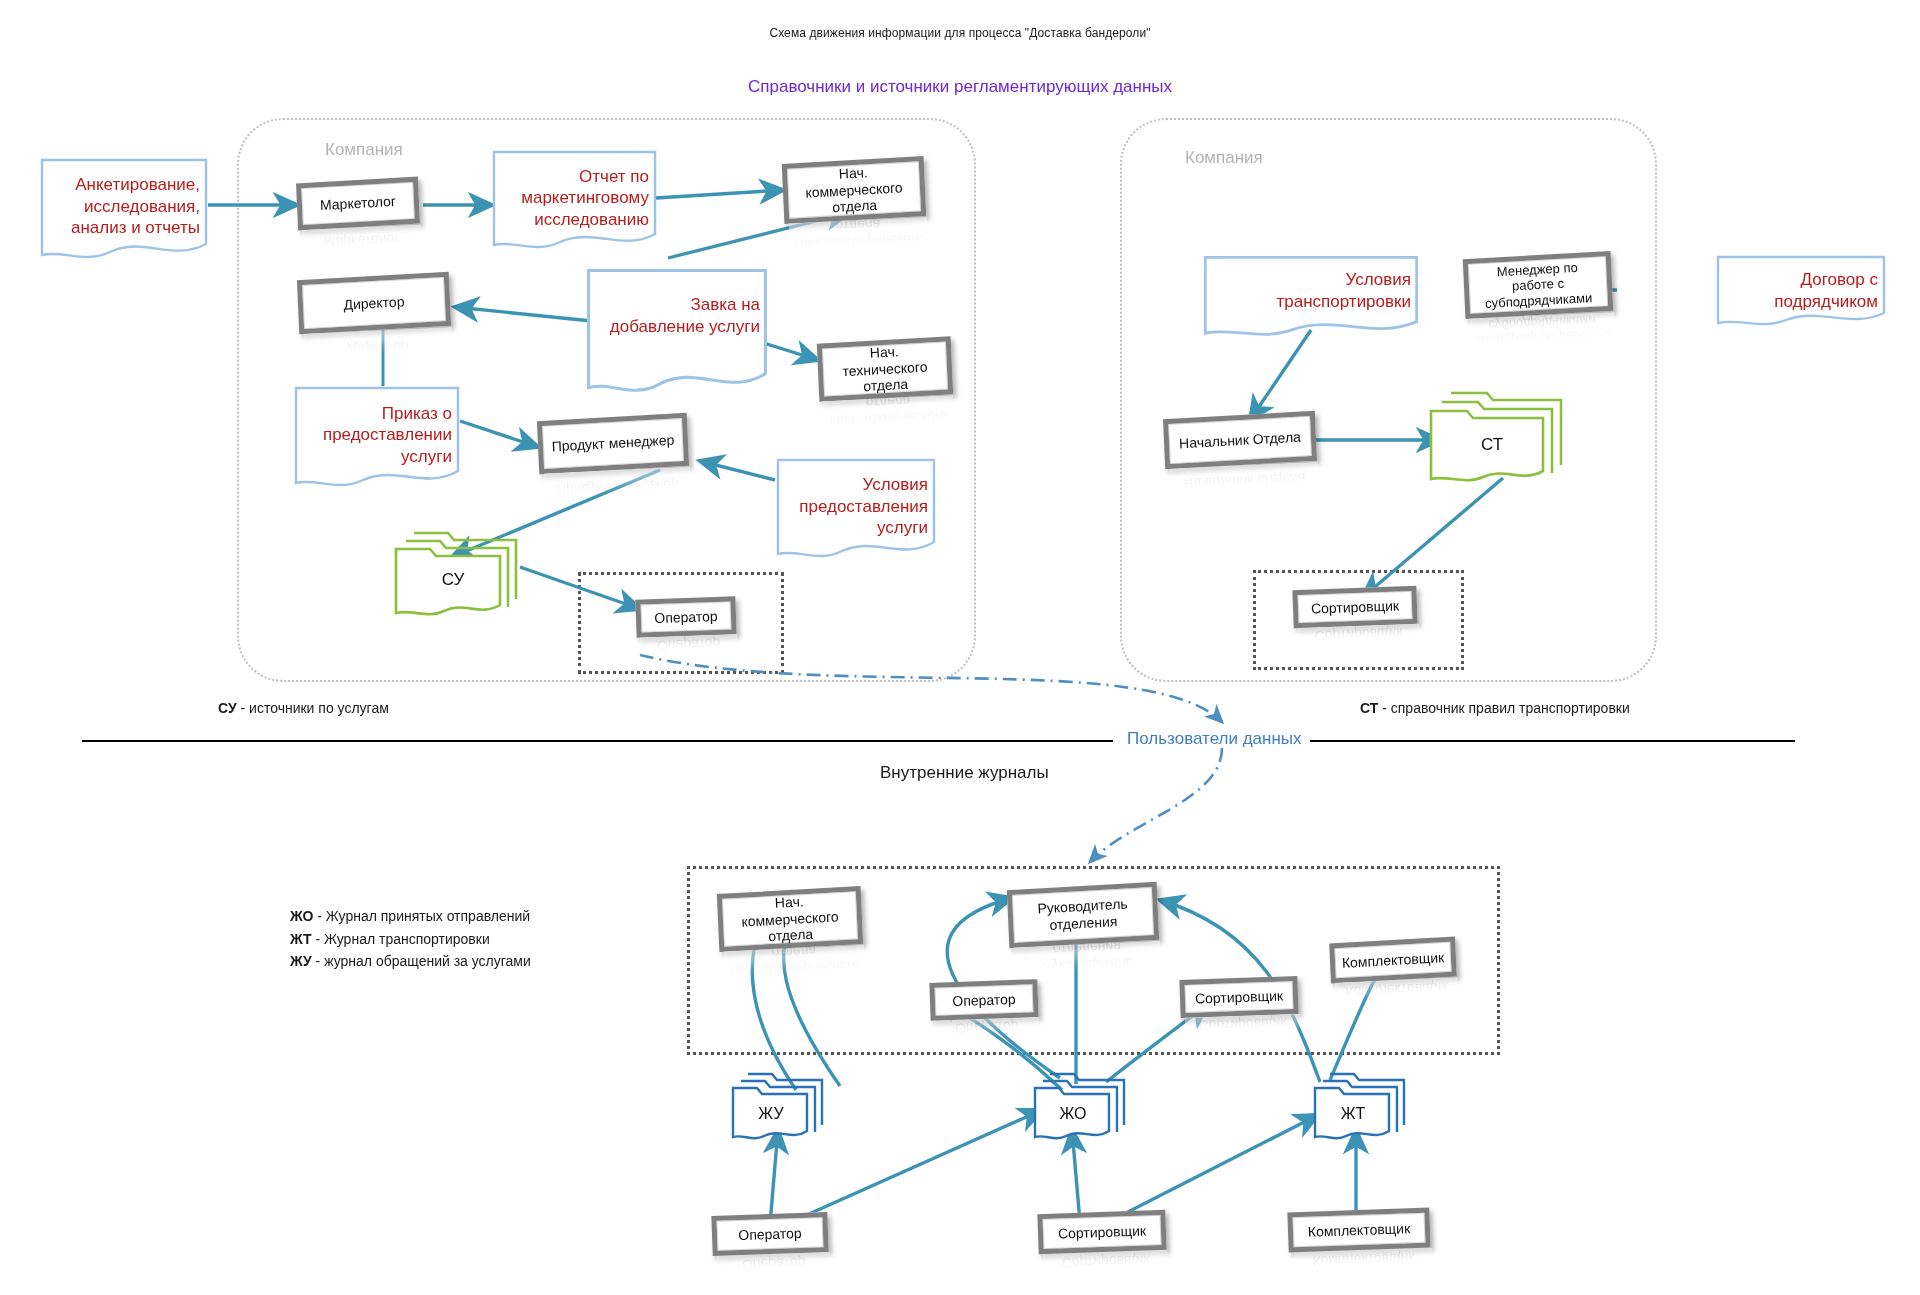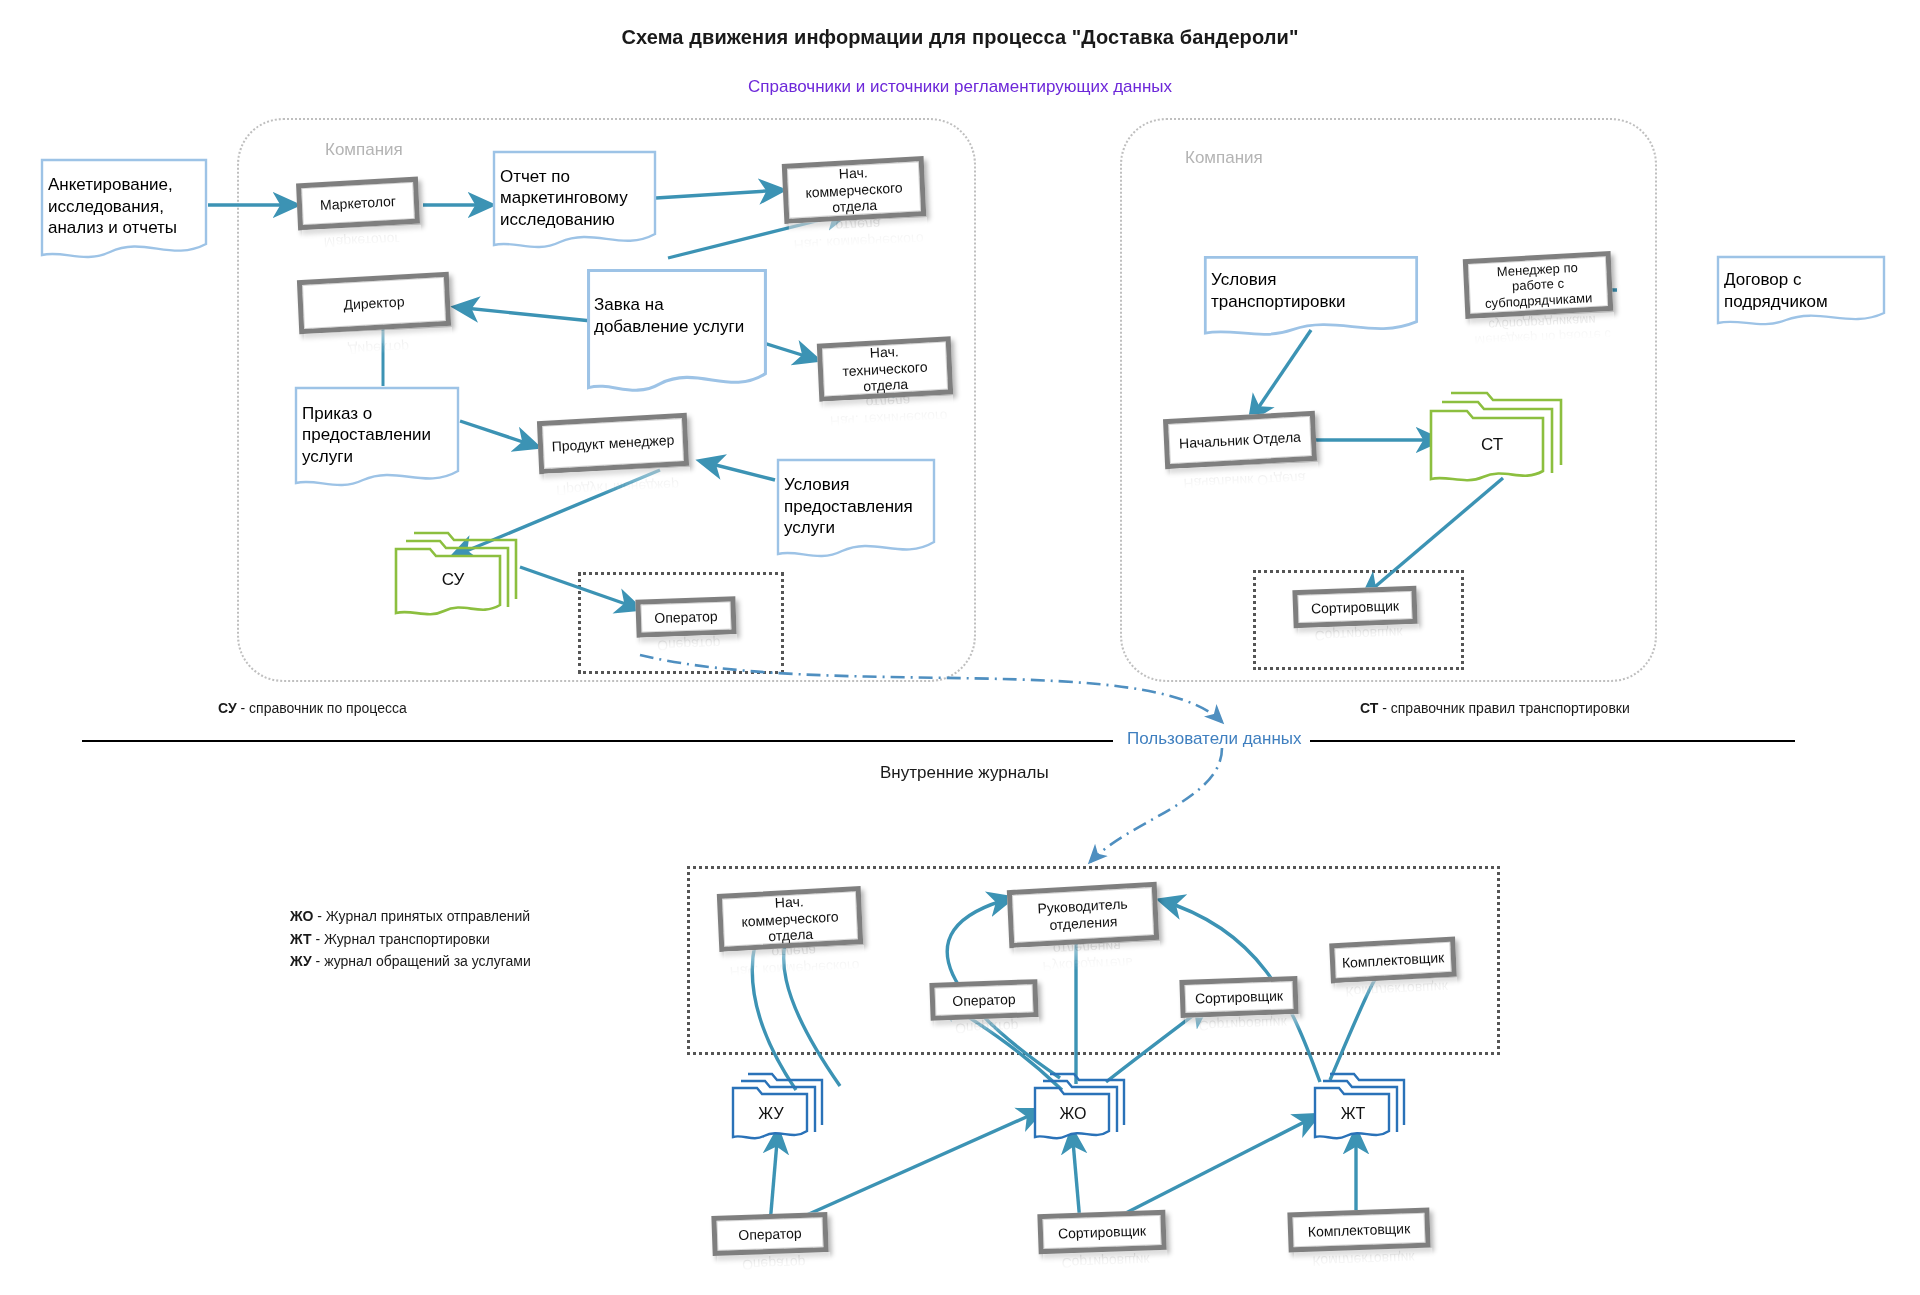--- a/index.html
+++ b/index.html
@@ -1,21 +1,21 @@
 <!DOCTYPE html>
 <html><head>
 <meta charset="utf-8">
 <style>
   html,body{margin:0;padding:0;background:#ffffff;}
   body{width:1920px;height:1295px;position:relative;overflow:hidden;
        font-family:"Liberation Sans","DejaVu Sans",sans-serif;color:#1a1a1a;}
   #stage{position:absolute;inset:0;}
 
   
-  .title{position:absolute;left:0;right:0;text-align:center;font-weight:bold;font-size:20px;letter-spacing:.1px;}
+  .title{position:absolute;left:0;right:0;text-align:center;font-weight:normal;font-size:12px;letter-spacing:.1px;}
   .subtitle{position:absolute;left:0;right:0;text-align:center;font-size:17px;color:#6d28d9;}
 
   
   .company-box{position:absolute;border:2px dotted #bfbfbf;border-radius:46px;background:transparent;}
   .company-label{position:absolute;font-size:17px;color:#b4b4b4;}
   .dotted-region{position:absolute;border:3px dotted #555;background:transparent;}
 
   .hrule{position:absolute;height:0;border-top:2px solid #000;}
   .section-label{position:absolute;font-size:17px;color:#1a1a1a;text-align:right;}
   .section-label.blue{color:#3f7fbf;}
@@ -42,22 +42,22 @@
   }
   .role.tilt .plate{transform:rotate(-2.6deg) skewY(-0.6deg);}
   .role.tilt .reflect{transform:scaleY(-1) rotate(2.6deg);}
   .role.tilt2 .plate{transform:rotate(-2.0deg);}
   .role.tilt2 .reflect{transform:scaleY(-1) rotate(2.0deg);}
 
   
   .docbox{position:absolute;}
   .docbox .dsvg{position:absolute;inset:0;}
   .docbox .dtext{position:absolute;left:8px;right:8px;top:8px;bottom:16px;
-    display:flex;align-items:center;justify-content:center;text-align:left;
-    font-size:17px;line-height:1.26;color:#000000;}
+    display:flex;align-items:center;justify-content:center;text-align:right;
+    font-size:17px;line-height:1.26;color:#b91c1c;}
 
   
   .folder{position:absolute;}
   .folder svg{position:absolute;inset:0;overflow:visible;}
   .folder .ftext{position:absolute;inset:0;display:flex;align-items:center;justify-content:center;
     font-size:17px;color:#111;}
   .folder.small .ftext{font-size:16px;}
 
   
   .legend{position:absolute;font-size:14px;line-height:1.62;color:#1a1a1a;}
@@ -84,21 +84,21 @@
   <div class="dotted-region" style="left:578px;top:572px;width:200px;height:96px;"></div>
   <div class="dotted-region" style="left:1253px;top:570px;width:205px;height:94px;"></div>
   <div class="dotted-region" style="left:687px;top:866px;width:807px;height:183px;"></div>
 
   <div class="hrule" style="left:82px;top:740px;width:1031px;"></div>
   <div class="hrule" style="left:1310px;top:740px;width:485px;"></div>
   <div class="section-label blue" style="left:1127px;top:729px;">Пользователи данных</div>
   <div class="section-label" style="left:880px;top:763px;">Внутренние журналы</div>
 
   <div class="legend" style="left:218px;top:697px;">
-    <span class="legend-line"><b>СУ</b><span> - справочник по процесса</span></span>
+    <span class="legend-line"><b>СУ</b><span> - источники по услугам</span></span>
   </div>
   <div class="legend" style="left:1360px;top:697px;">
     <span class="legend-line"><b>СТ</b><span> - справочник правил транспортировки</span></span>
   </div>
 
   <div class="legend" style="left:290px;top:905px;">
     <div class="legend-line"><b>ЖО</b><span> - Журнал принятых отправлений</span></div>
     <div class="legend-line"><b>ЖТ</b><span> - Журнал транспортировки</span></div>
     <div class="legend-line"><b>ЖУ</b><span> - журнал обращений за услугами</span></div>
   </div>

